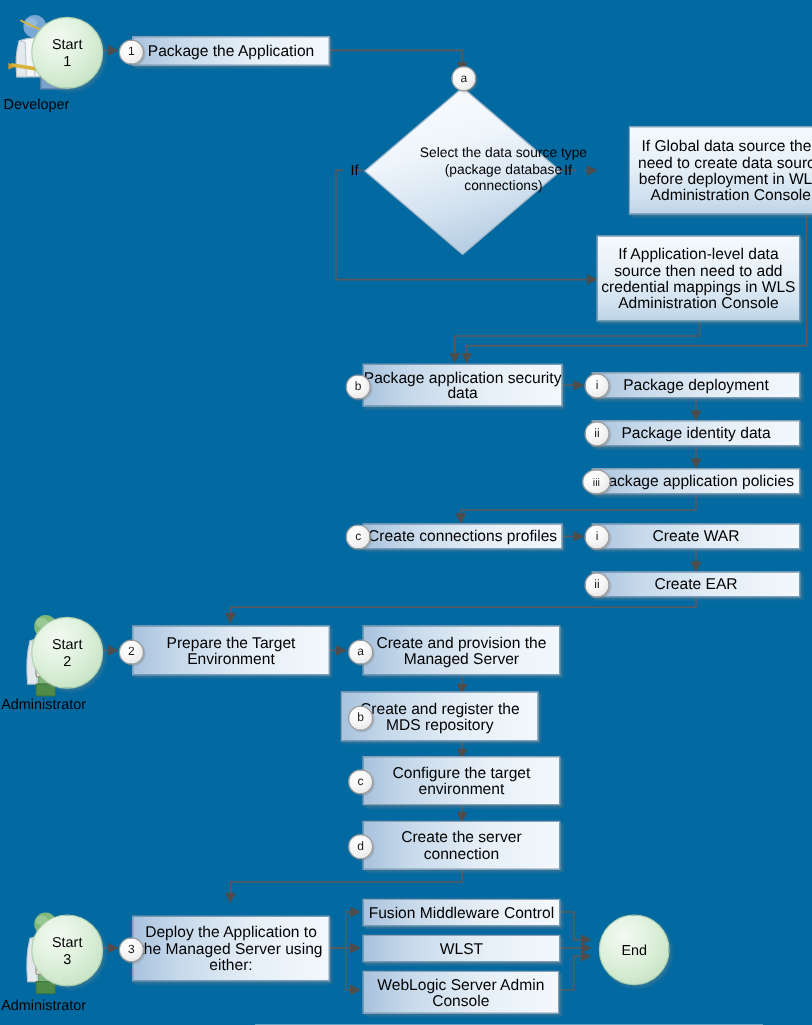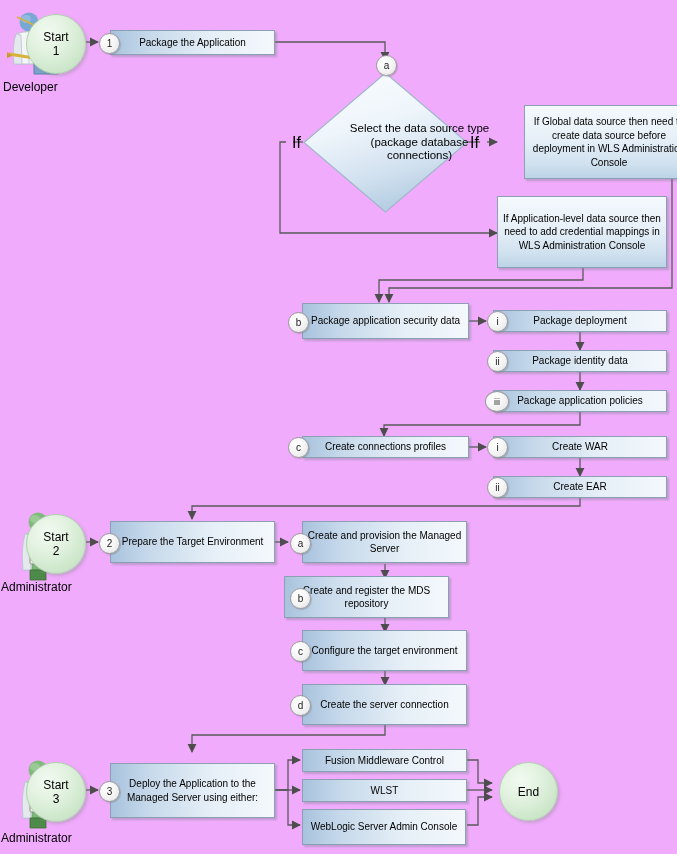--- a/index.html
+++ b/index.html
@@ -10,41 +10,41 @@
   }
   body {
     font-family: "Liberation Sans", sans-serif;
     color: #000000;
   }
   #canvas {
     position: relative;
     width: 677px;
     height: 854px;
     overflow: hidden;
-    background: #f0abfc;
+    background: #0369a1;
   }
   #wires {
     position: absolute;
     left: 0;
     top: 0;
     width: 677px;
     height: 854px;
     pointer-events: none;
   }
 
   
   .node {
     position: absolute;
     box-sizing: border-box;
     border: 1px solid #8ca0b3;
     display: flex;
     align-items: center;
     justify-content: center;
     text-align: center;
-    font-size: 10px;
+    font-size: 13px;
     line-height: 13.5px;
     color: #000;
     z-index: 3;
     box-shadow: 2px 2px 2px rgba(120,130,140,0.42);
   }
   
   .grad-h {
     background: linear-gradient(to right, #a8c2dd 0%, #c5d8ea 22%, #e6eff7 62%, #f3f8fc 100%);
   }
   
@@ -110,21 +110,21 @@
     box-shadow: 1px 1px 1px rgba(120,120,120,0.4);
   }
   .marker.wide {
     width: 22px;
     font-size: 9px;
   }
 
   
   .plain-label {
     position: absolute;
-    font-size: 16px;
+    font-size: 12px;
     line-height: 13px;
     color: #000;
     white-space: nowrap;
     z-index: 4;
   }
   .role-label {
     position: absolute;
     font-size: 12px;
     color: #000;
     white-space: nowrap;

